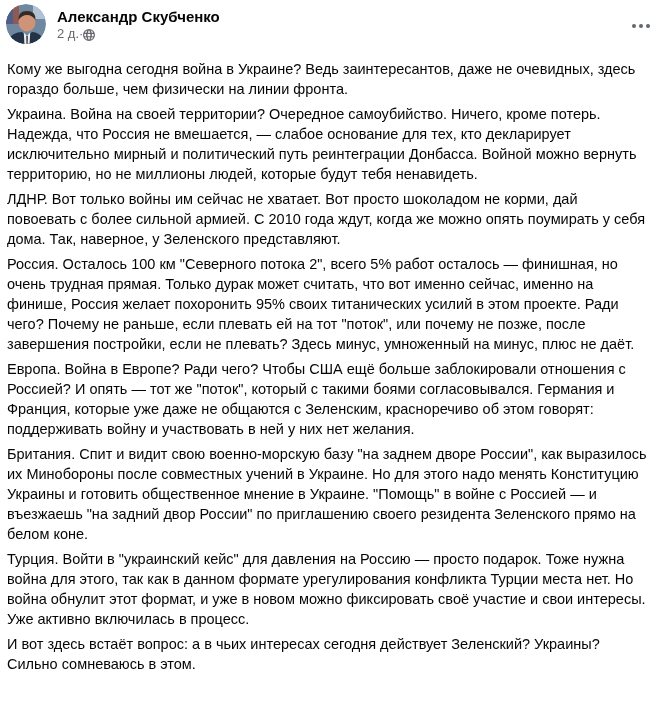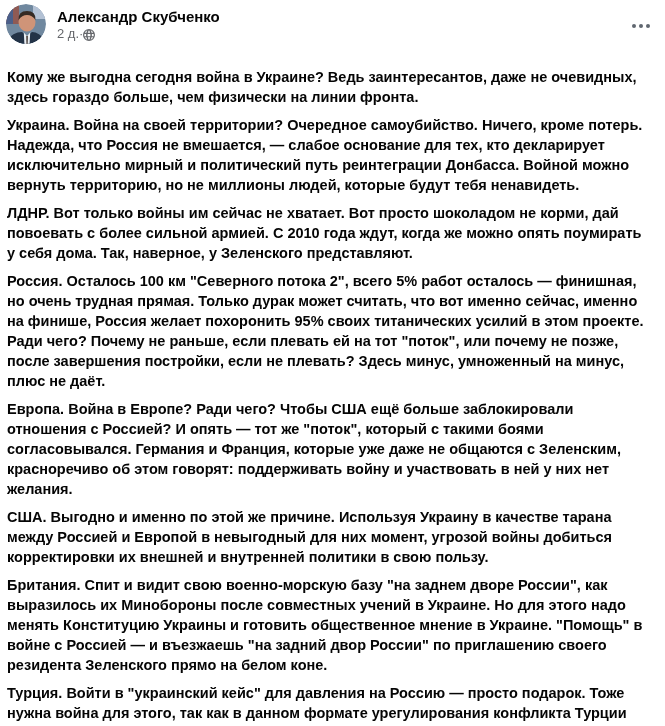--- a/index.html
+++ b/index.html
@@ -88,23 +88,22 @@
     background: #606770;
   }
   
   .post-body {
     padding: 9px 16px 0 7px;
     font-size: 14.5px;
     line-height: 20px;
     color: #050505;
   }
   .post-body p {
-    margin: 8px 0 5px 0;
+    margin: 0 0 5px 0;
     white-space: pre-wrap;
-    font-weight: bold;
   }
   .post-body p:last-child { margin-bottom: 0; }
 </style>
 </head>
 <body>
 
 <article class="post-card">
 
   <header class="post-header">
 
@@ -148,19 +147,18 @@
     </button>
 
   </header>
 
   <div class="post-body">
     <p>Кому же выгодна сегодня война в Украине? Ведь заинтересантов, даже не очевидных, здесь гораздо больше, чем физически на линии фронта.</p>
     <p>Украина. Война на своей территории? Очередное самоубийство. Ничего, кроме потерь. Надежда, что Россия не вмешается, — слабое основание для тех, кто декларирует исключительно мирный и политический путь реинтеграции Донбасса. Войной можно вернуть территорию, но не миллионы людей, которые будут тебя ненавидеть.</p>
     <p>ЛДНР. Вот только войны им сейчас не хватает. Вот просто шоколадом не корми, дай повоевать с более сильной армией. С 2010 года ждут, когда же можно опять поумирать у себя дома. Так, наверное, у Зеленского представляют.</p>
     <p>Россия. Осталось 100 км "Северного потока 2", всего 5% работ осталось — финишная, но очень трудная прямая. Только дурак может считать, что вот именно сейчас, именно на финише, Россия желает похоронить 95% своих титанических усилий в этом проекте. Ради чего? Почему не раньше, если плевать ей на тот "поток", или почему не позже, после завершения постройки, если не плевать? Здесь минус, умноженный на минус, плюс не даёт.</p>
     <p>Европа. Война в Европе? Ради чего? Чтобы США ещё больше заблокировали отношения с Россией? И опять — тот же "поток", который с такими боями согласовывался. Германия и Франция, которые уже даже не общаются с Зеленским, красноречиво об этом говорят: поддерживать войну и участвовать в ней у них нет желания.</p>
-    <p>США. Выгодно и именно по этой же причине. Используя Украину в качестве тарана между Россией и Европой в невыгодный для них момент, угрозой войны добиться корректировки их внешней и внутренней политики в свою пользу.</p>
     <p>Британия. Спит и видит свою военно-морскую базу "на заднем дворе России", как выразилось их Минобороны после совместных учений в Украине. Но для этого надо менять Конституцию Украины и готовить общественное мнение в Украине. "Помощь" в войне с Россией — и въезжаешь "на задний двор России" по приглашению своего резидента Зеленского прямо на белом коне.</p>
     <p>Турция. Войти в "украинский кейс" для давления на Россию — просто подарок. Тоже нужна война для этого, так как в данном формате урегулирования конфликта Турции места нет. Но война обнулит этот формат, и уже в новом можно фиксировать своё участие и свои интересы. Уже активно включилась в процесс.</p>
     <p>И вот здесь встаёт вопрос: а в чьих интересах сегодня действует Зеленский? Украины? Сильно сомневаюсь в этом.</p>
   </div>
 
 </article>
 
 </body></html>

